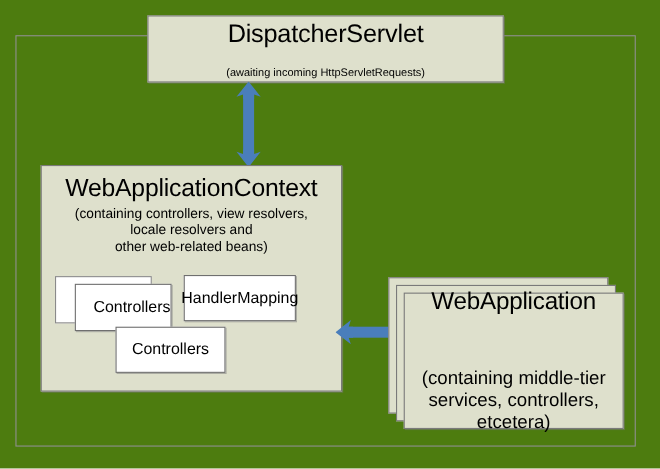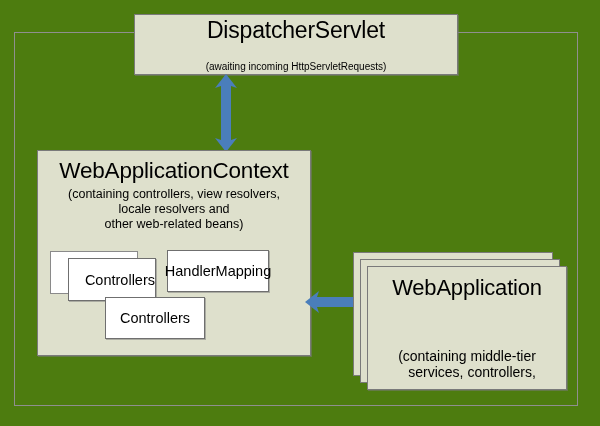--- a/index.html
+++ b/index.html
@@ -145,23 +145,22 @@
     height: 124px;
     justify-content: center;
     padding: 0 0;
     gap: 31px;
   }
   #root-context .title {
     font-size: 22px;
     line-height: 1.1;
   }
   #root-context .subtitle {
-    font-size: 14px;
+    font-size: 17px;
     margin-top: 17px;
-    text-align: right;
   }
 
   
   .arrow {
     position: absolute;
   }
   #arrow-vertical {
     left: 208px;
     top: 74px;
     width: 36px;
@@ -231,16 +230,17 @@
 
   <div class="stack-layer" id="root-stack-3"></div>
   <div class="stack-layer" id="root-stack-2"></div>
   <div class="node" id="root-context">
     <div class="title">
       <div>WebApplication</div>
     </div>
     <div class="subtitle">
       <div>(containing middle-tier</div>
       <div>services, controllers,</div>
+      <div>etcetera)</div>
     </div>
   </div>
 
 </div>
 
 </body></html>

